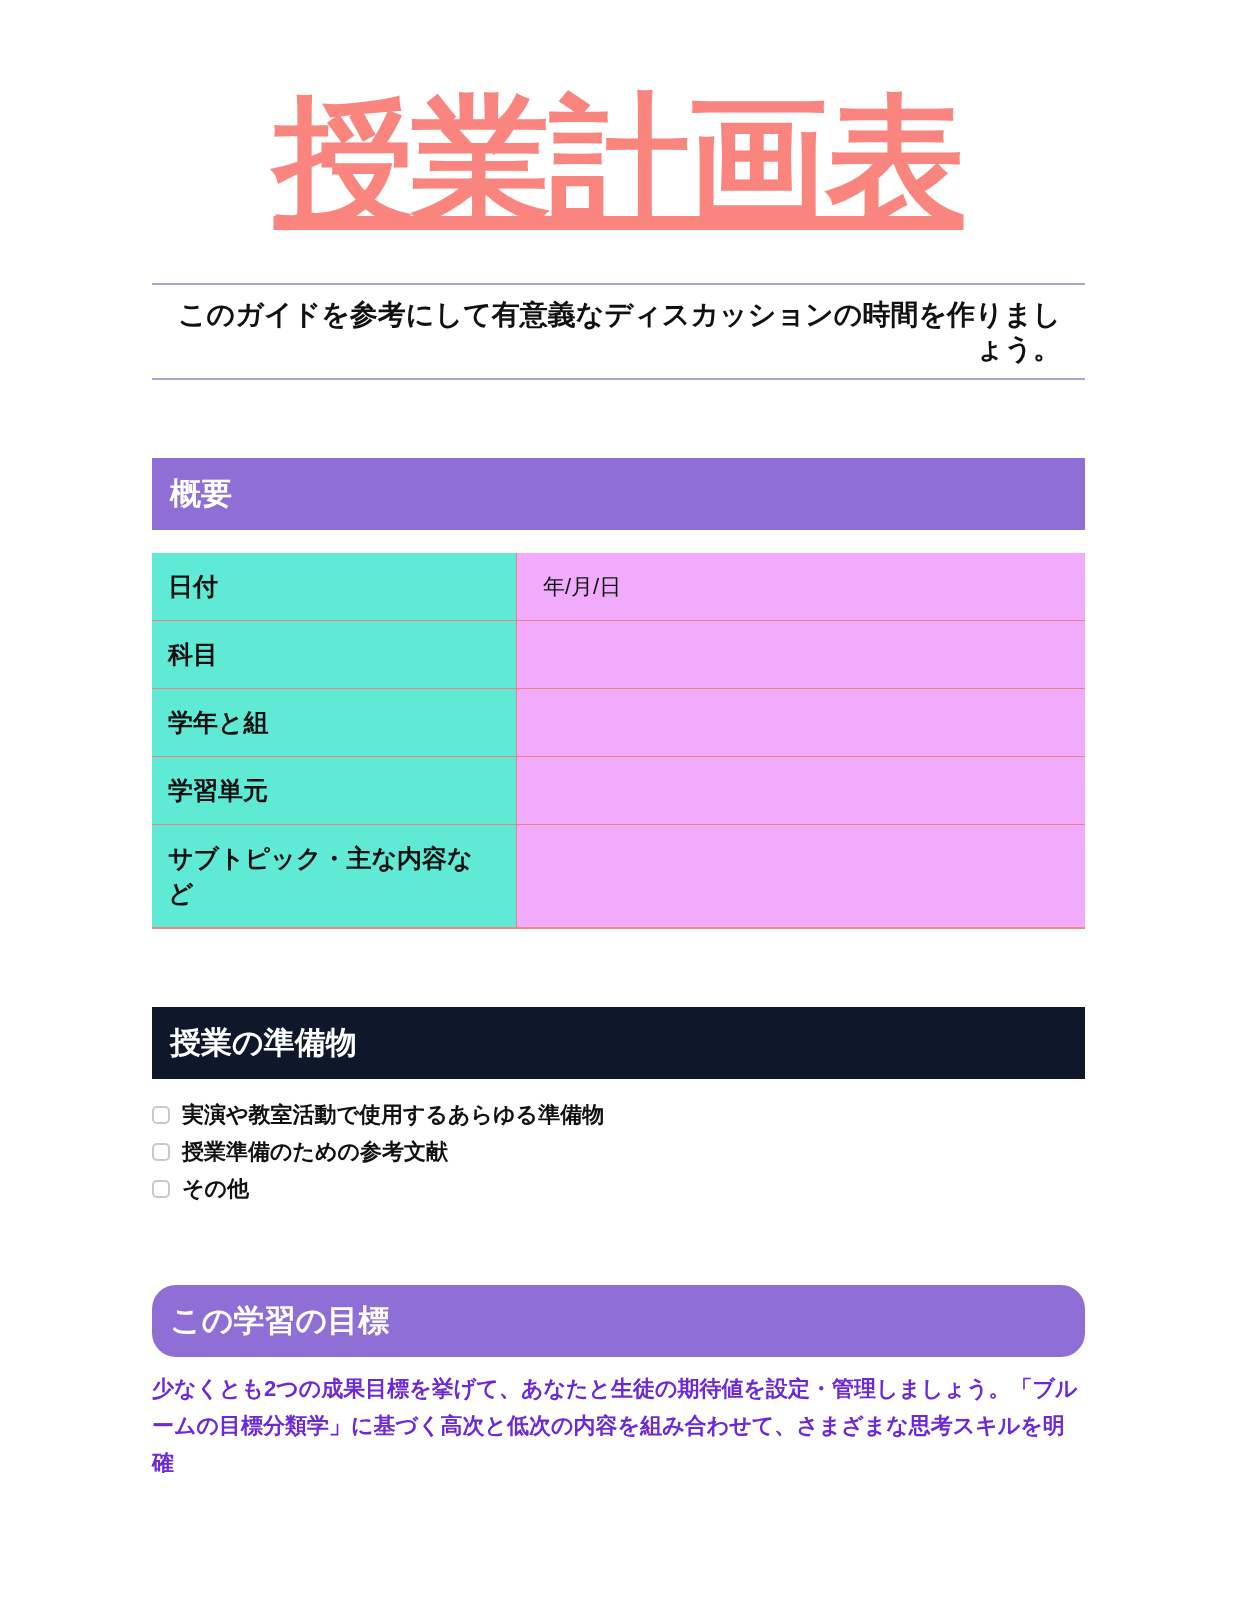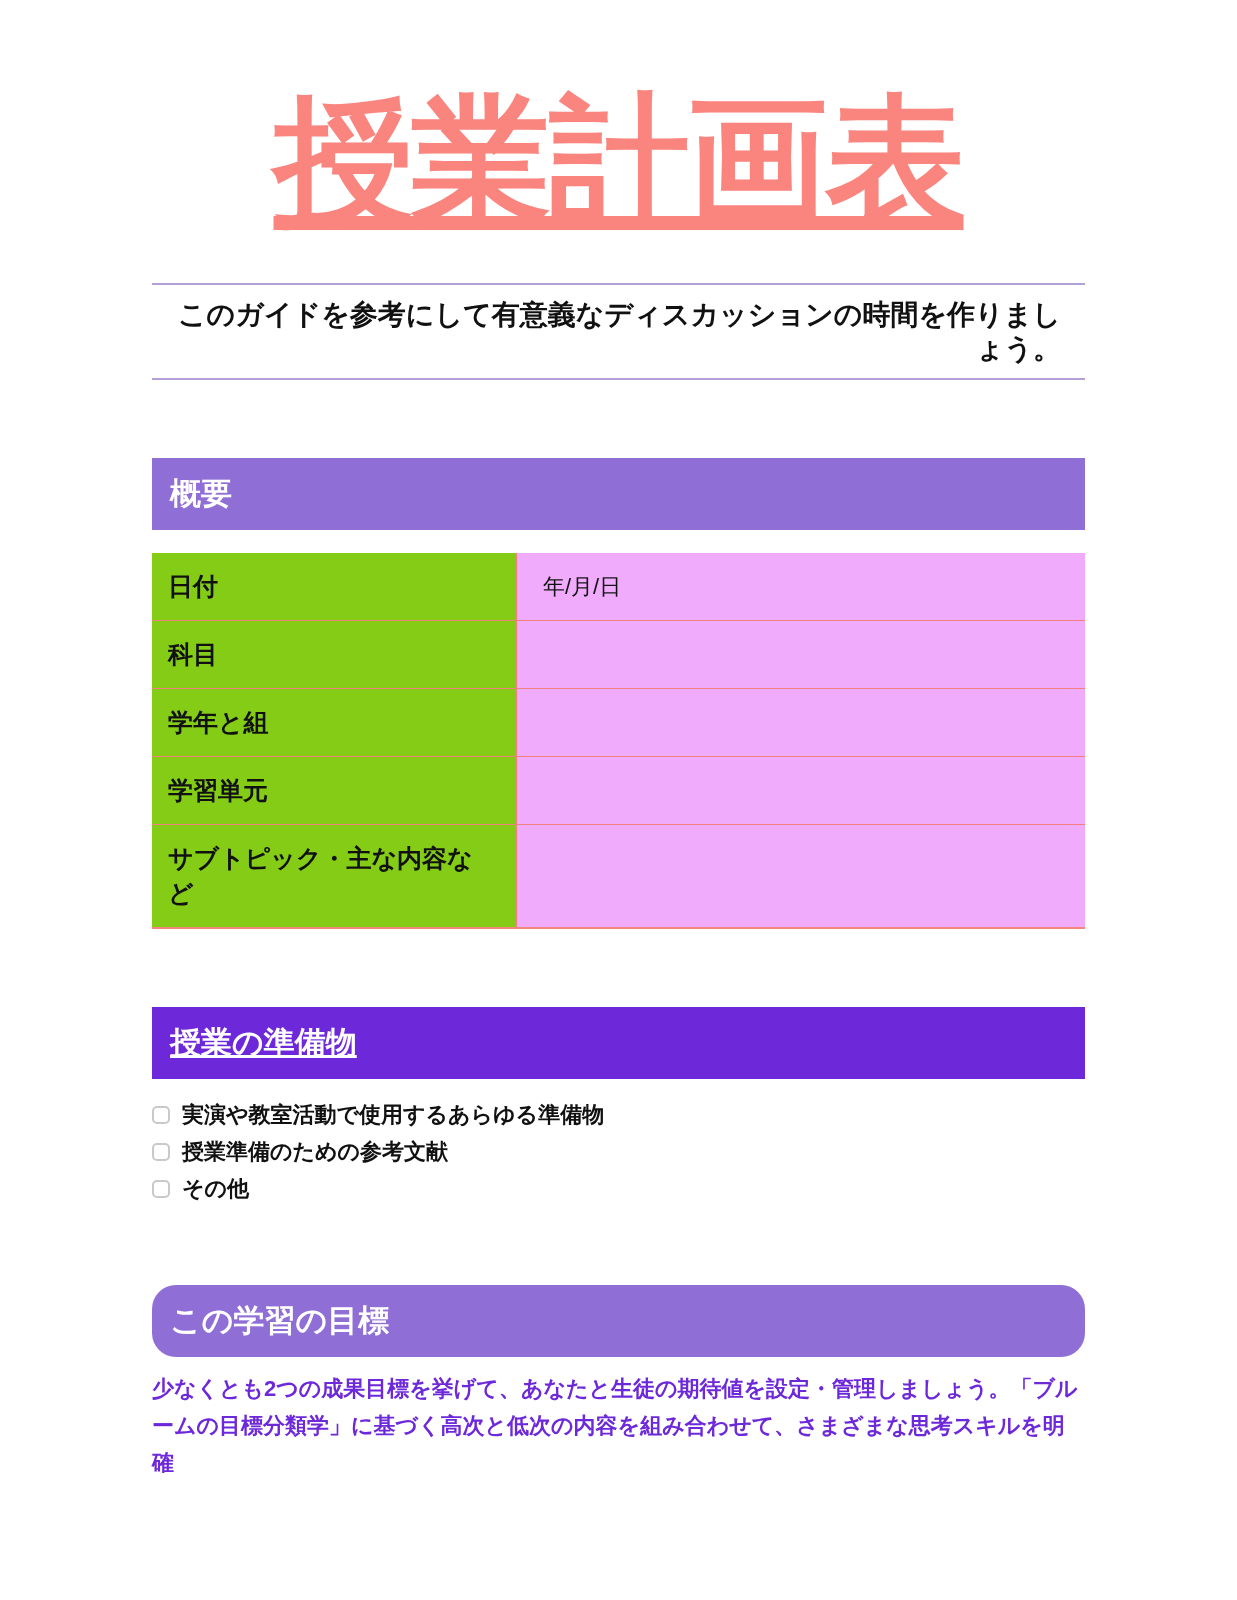--- a/index.html
+++ b/index.html
@@ -49,37 +49,37 @@
   .section-bar {
     height: 72px;
     display: flex;
     align-items: center;
     padding: 0 18px;
     color: #ffffff;
     font-size: 31px;
     font-weight: 700;
   }
   .section-bar.purple { background: #8F6FD6; }
-  .section-bar.coral  { background: #6d28d9; text-decoration: underline; }
+  .section-bar.coral  { background: #0f172a; }
   .bar-overview { margin-top: 78px; }
   .bar-materials { margin-top: 78px; }
   .bar-goals { margin-top: 81px; border-radius: 24px; }
 
   
   .info-table {
     margin-top: 23px;
     border-bottom: 2px solid #F4867E;
   }
   .info-row { display: flex; min-height: 68px; }
   .info-row:not(:last-child) { border-bottom: 1px solid #F0807C; }
   .cell { padding: 16px; line-height: 35px; }
   .cell.label {
     width: 365px;
     flex: 0 0 365px;
-    background: #84cc16;
+    background: #5eead4;
     border-right: 1px solid #F0807C;
     font-size: 25px;
     font-weight: 700;
     padding-right: 30px;
   }
   .cell.value {
     flex: 1;
     background: #f0abfc;
     font-size: 22px;
     font-weight: 400;

